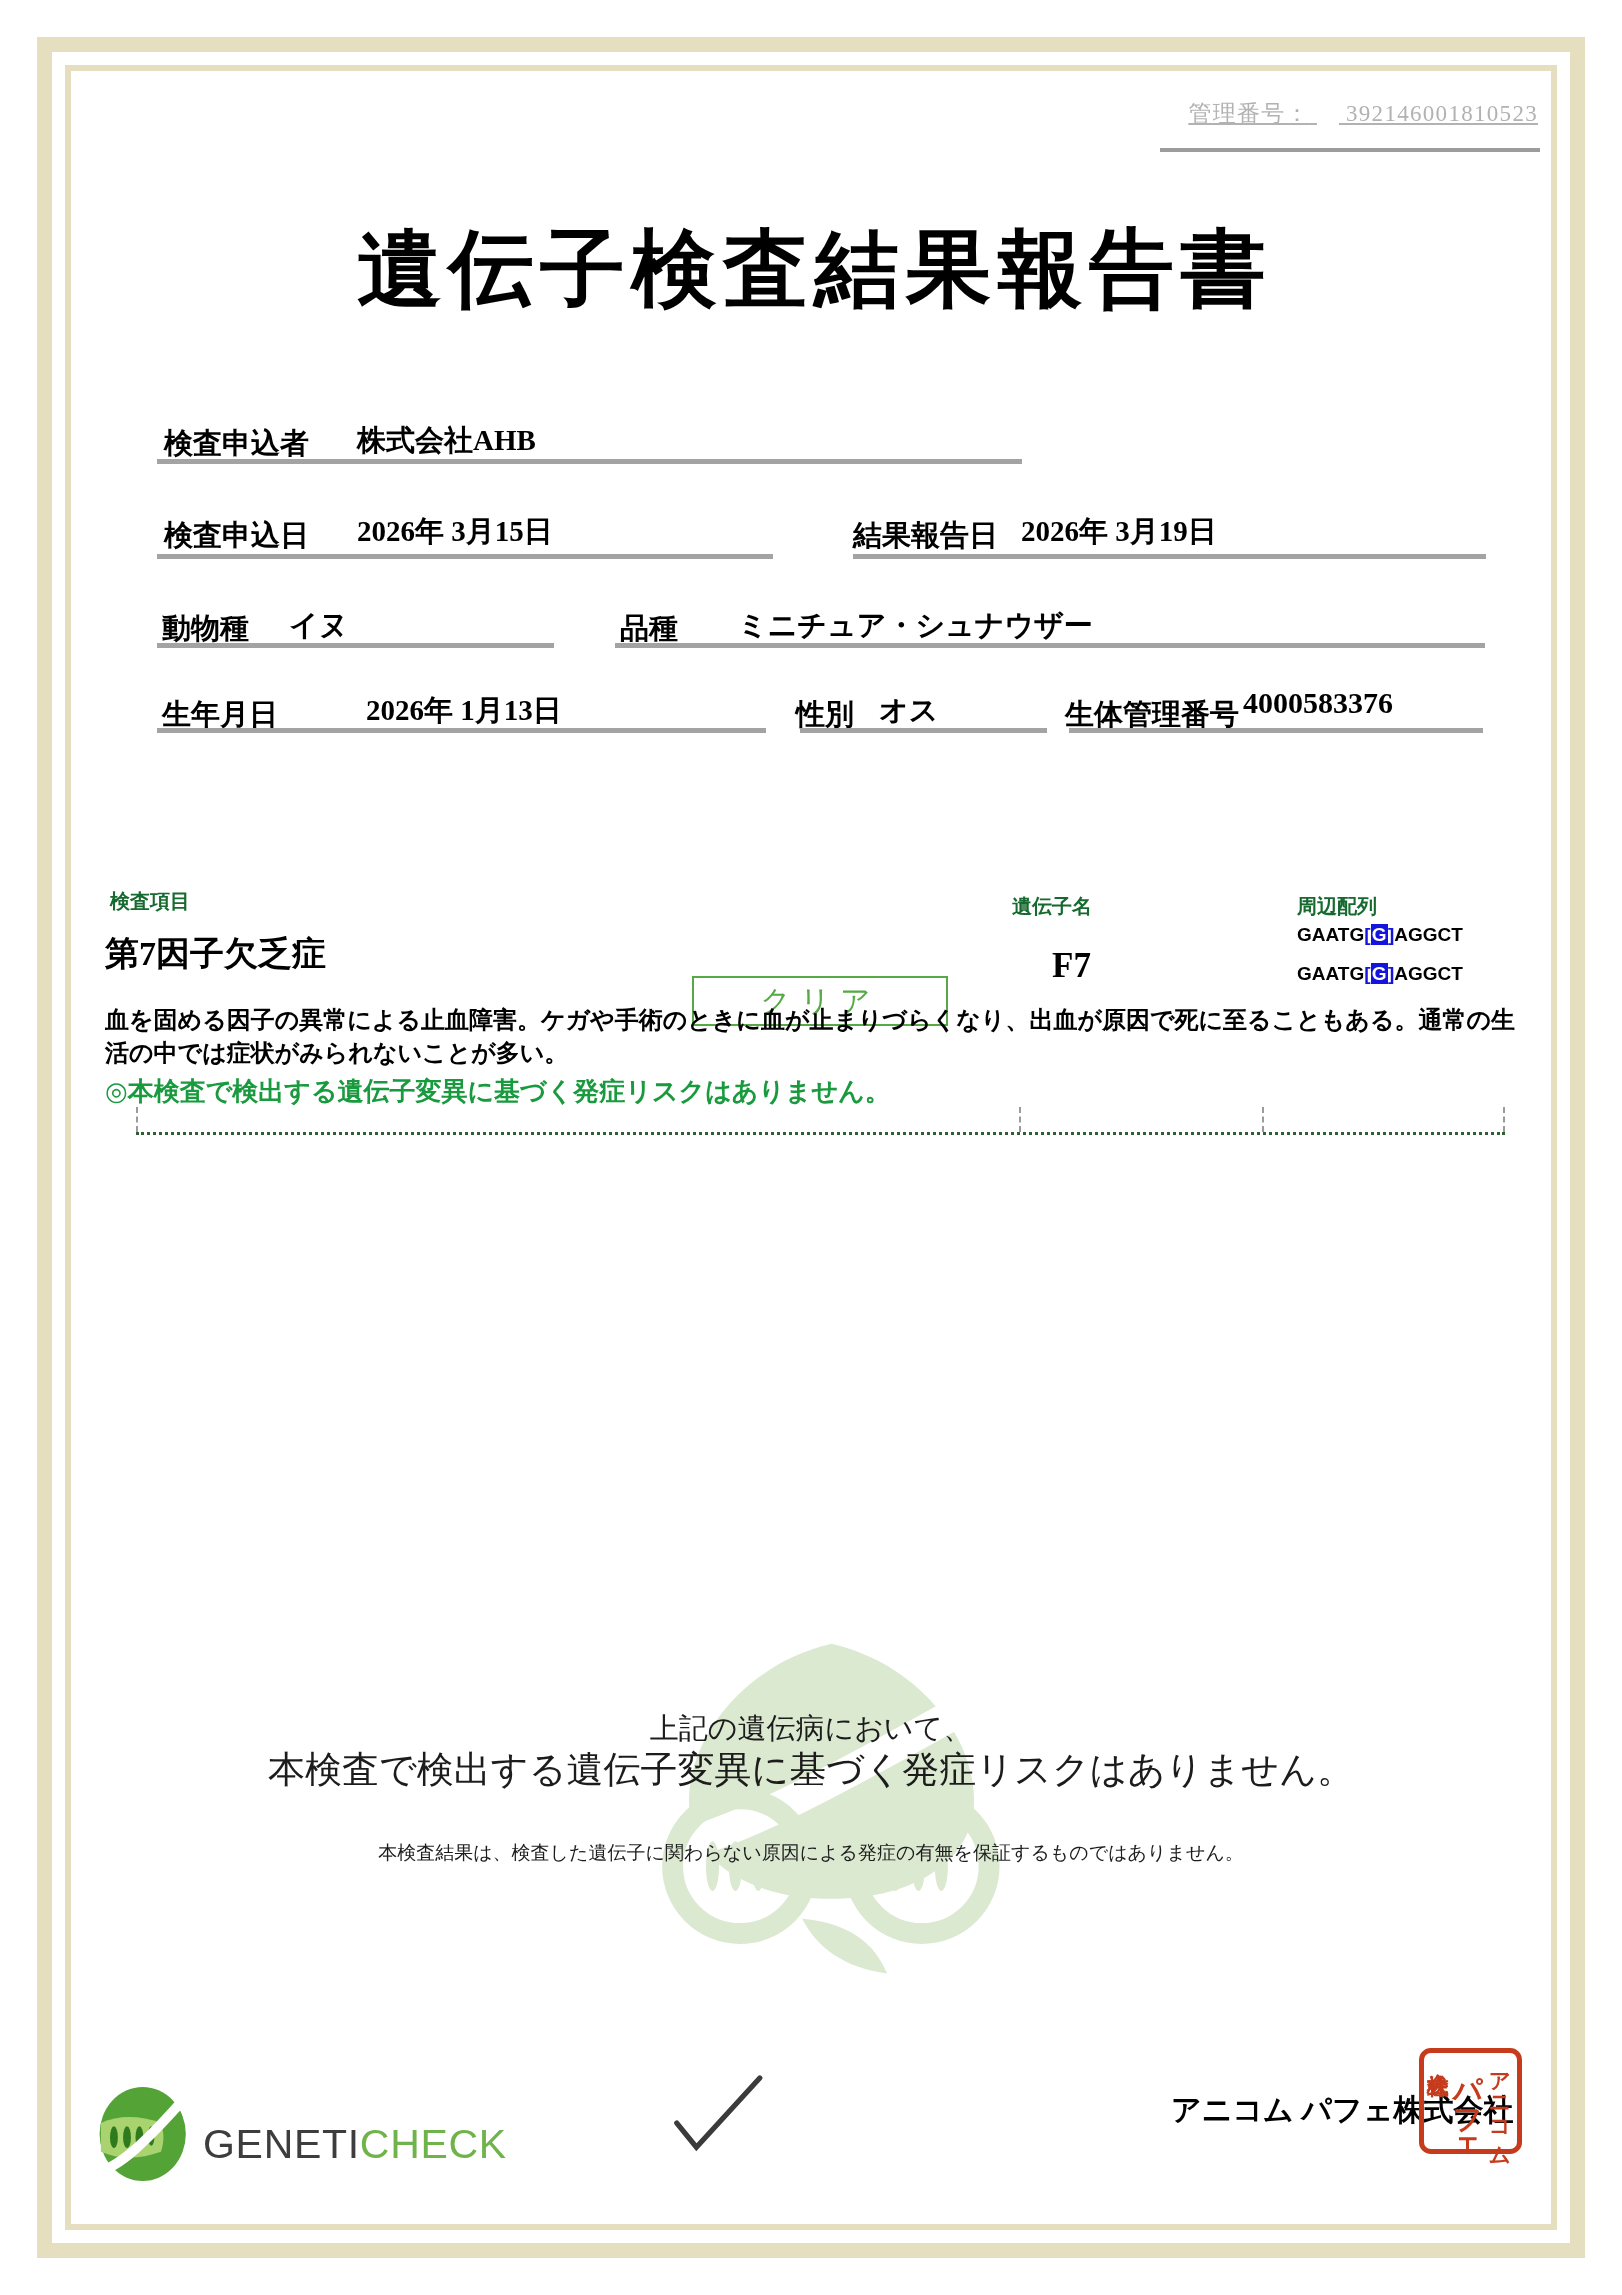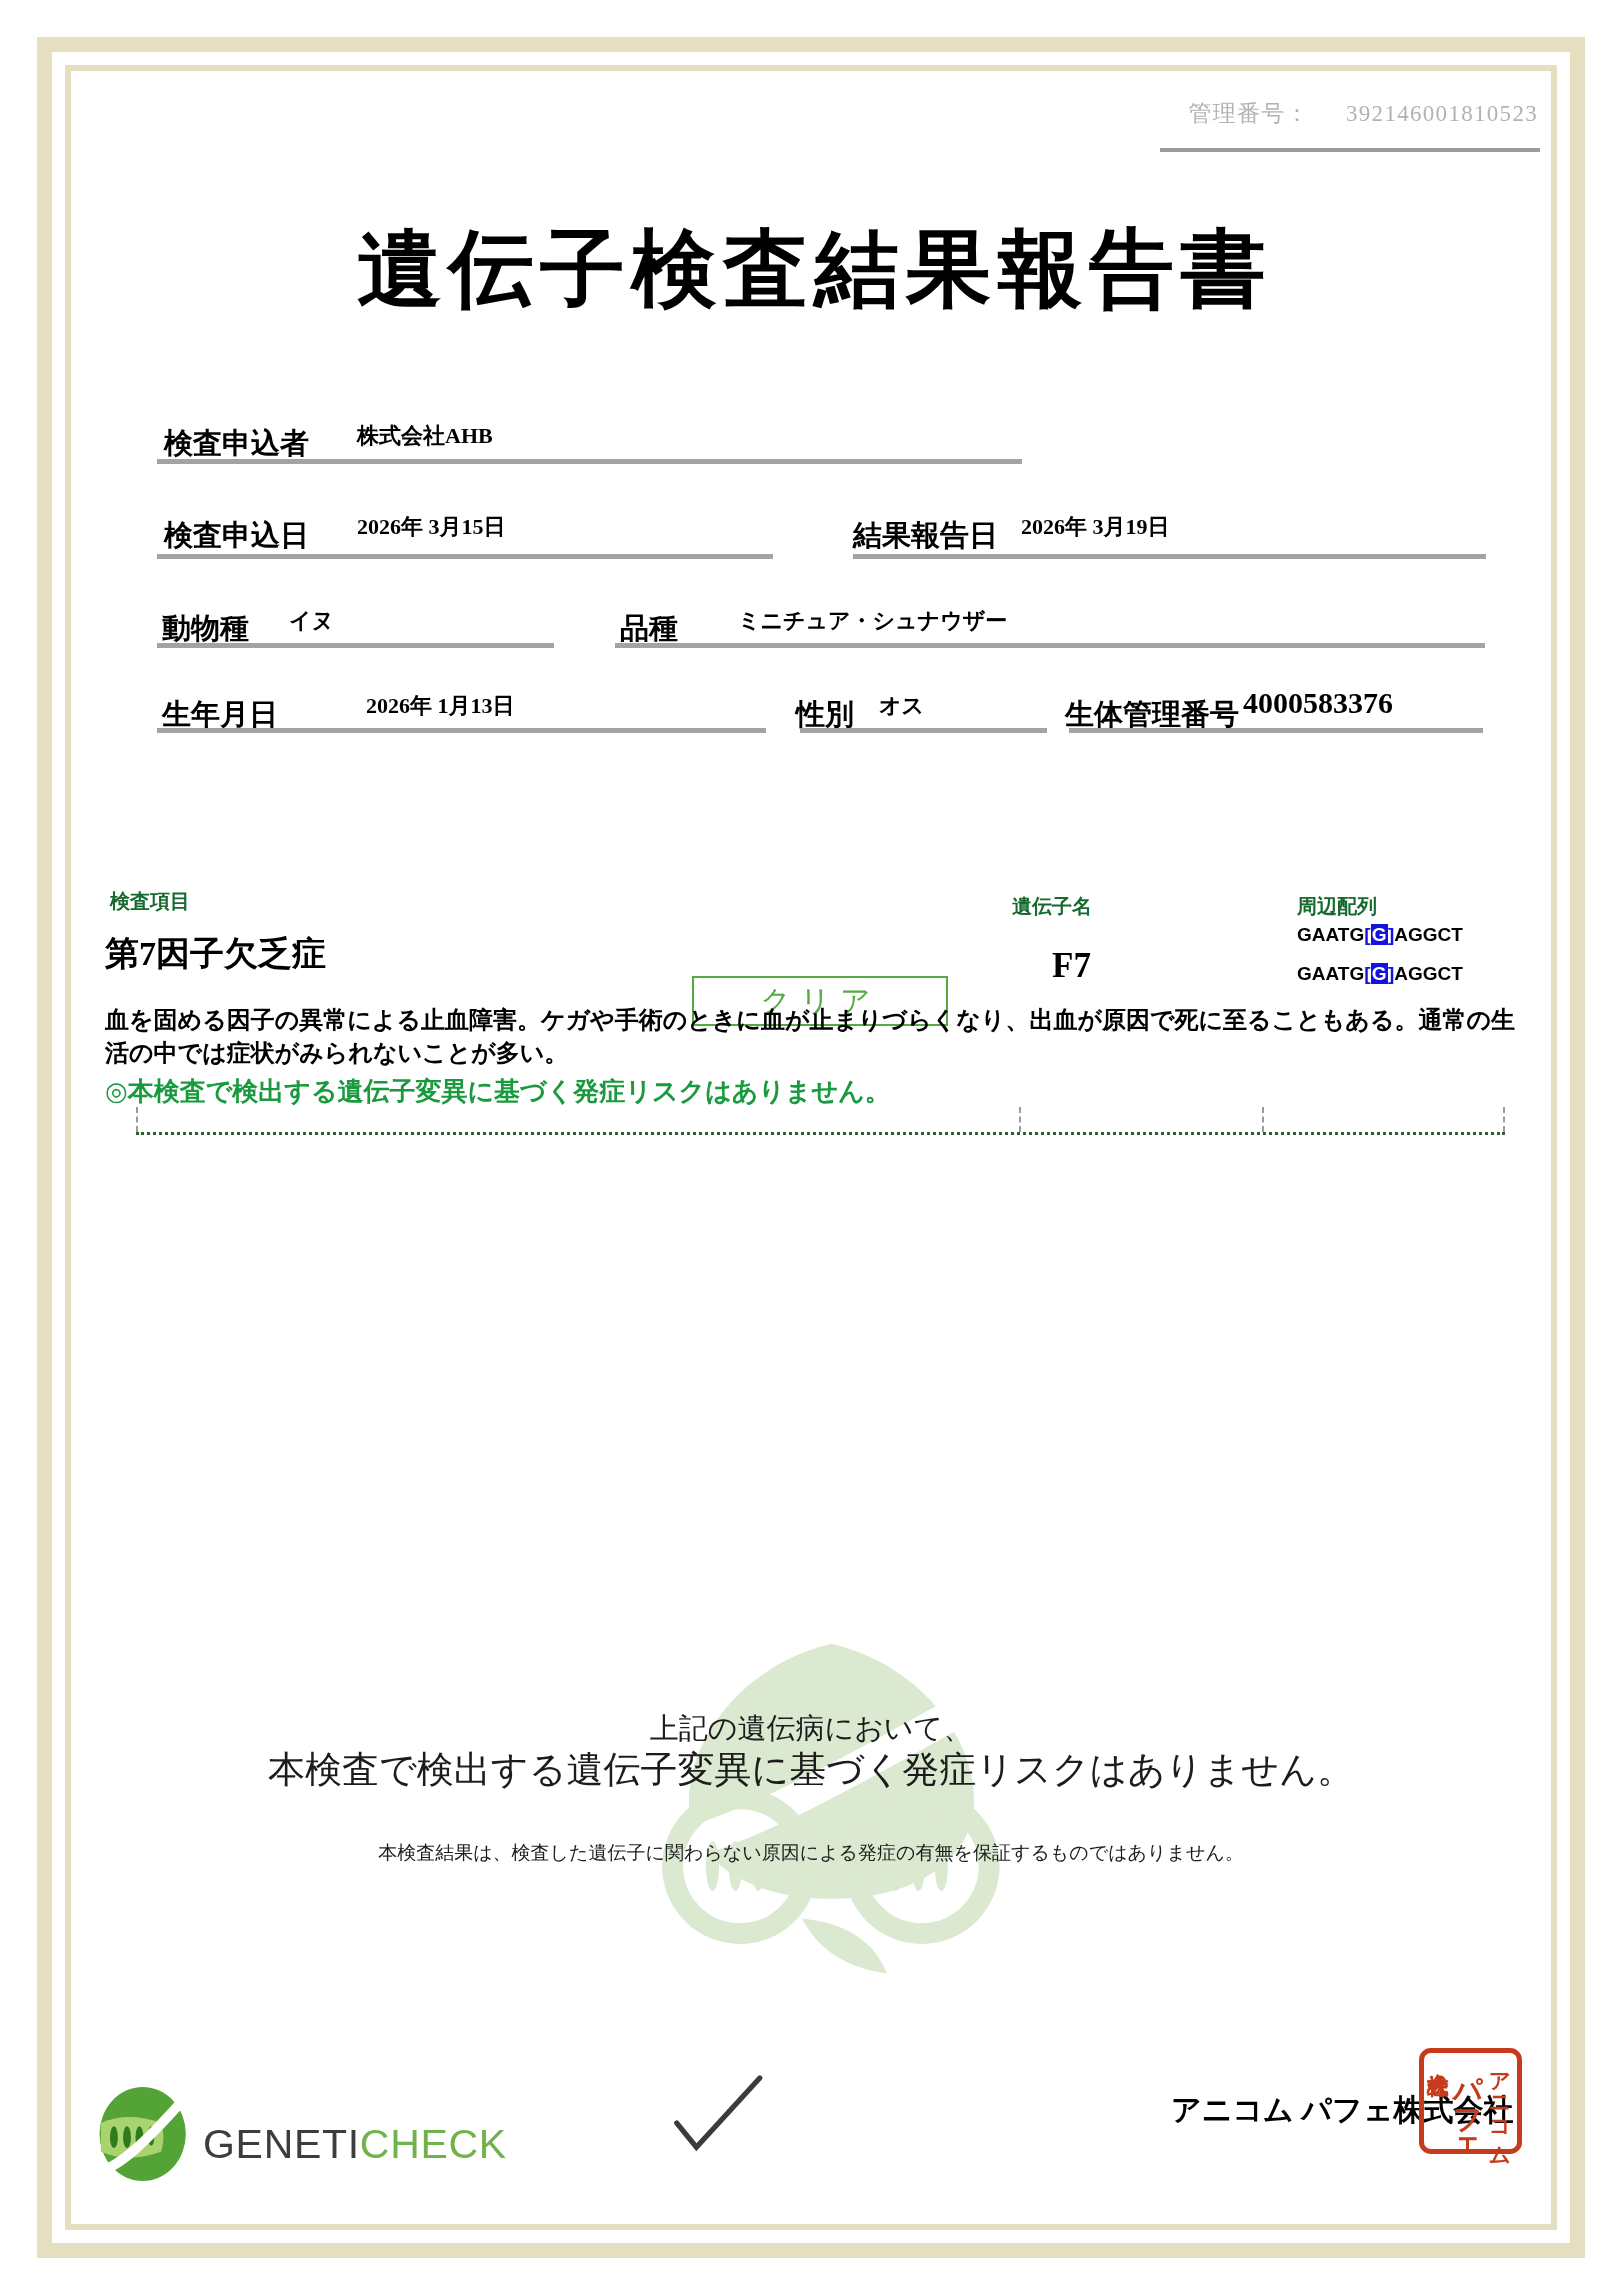--- a/index.html
+++ b/index.html
@@ -7,21 +7,21 @@
     position:relative;width:1622px;height:2295px;background:#ffffff;overflow:hidden;
     font-family:"Liberation Serif","DejaVu Serif",serif;color:#000;
   }
   .abs{position:absolute;white-space:nowrap;}
   .frame-outer{position:absolute;inset:37px;border:15px solid #e5dfc0;pointer-events:none;}
   .frame-inner{position:absolute;inset:65px;border:6.5px solid #e5dfc0;pointer-events:none;}
   .mgmt{font-size:23px;color:#b2b2b2;letter-spacing:1.3px;}
   .rule{position:absolute;background:#a3a3a3;height:4.6px;}
   .title{left:0;right:0;text-align:center;font-size:85px;font-weight:bold;letter-spacing:6.5px;line-height:1.08;}
   .lbl{font-size:29px;font-weight:bold;}
-  .val{font-size:22px;font-weight:bold;}
+  .val{font-size:29px;font-weight:bold;}
   .ghead{font-size:20px;font-weight:bold;color:#166a2f;margin-top:20px;}
   .item-name{font-size:34px;font-weight:bold;}
   .result-box{
     left:692px;top:934px;width:252px;height:46px;border:2.6px solid #56a944;
     text-align:center;line-height:46px;font-size:30px;letter-spacing:9.2px;color:#56a944;margin-top:42px;
   }
   .gene-val{font-size:35px;font-weight:bold;}
   .seq{font-family:"Liberation Sans","DejaVu Sans",sans-serif;font-size:19px;font-weight:bold;letter-spacing:0;}
   .seq .br{color:#1414dd;}
   .seq .hl{background:#1414dd;color:#ffffff;padding:0 1.3px;}
@@ -53,21 +53,21 @@
   .fg{z-index:1;}
 </style>
 </head>
 <body>
 
 <div class="page">
 
   <div class="frame-outer"></div>
   <div class="frame-inner"></div>
 
-  <div class="abs mgmt" style="top:98px;right:84px;">
+  <div class="abs mgmt" style="top:98px;right:84px;text-decoration:underline;">
     <span>管理番号：</span>
     <span style="display:inline-block;width:22px;"></span>
     <span>392146001810523</span>
   </div>
   <div class="rule" style="left:1160px;top:148px;width:380px;height:3.9px;background:#9c9c9c;"></div>
 
   <div class="abs title" style="top:224px;padding-left:7px;">遺伝子検査結果報告書</div>
 
   <div class="abs lbl" style="left:164px;top:424px;">検査申込者</div>
   <div class="abs val" style="left:357px;top:421px;">株式会社AHB</div>

